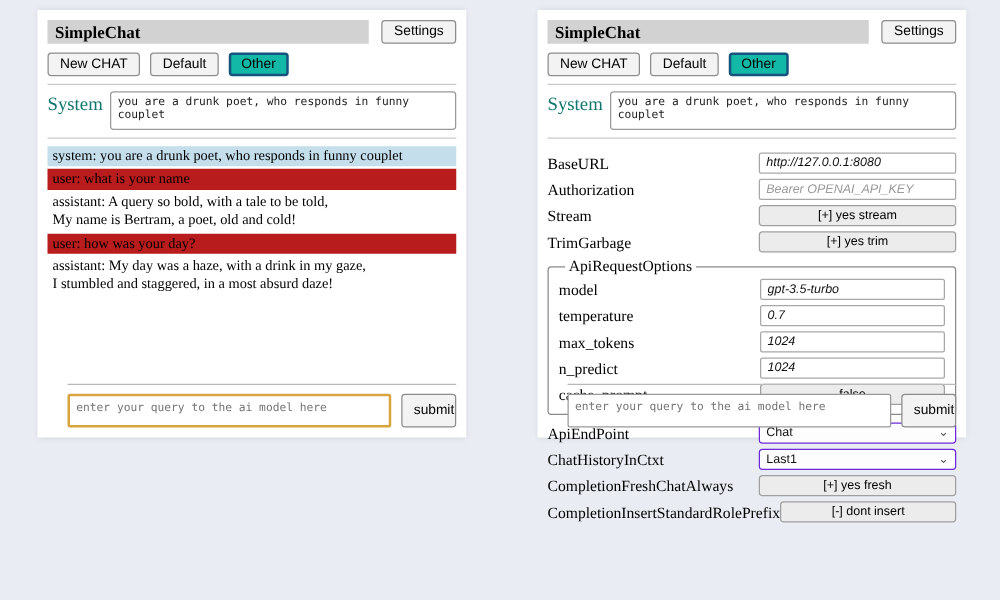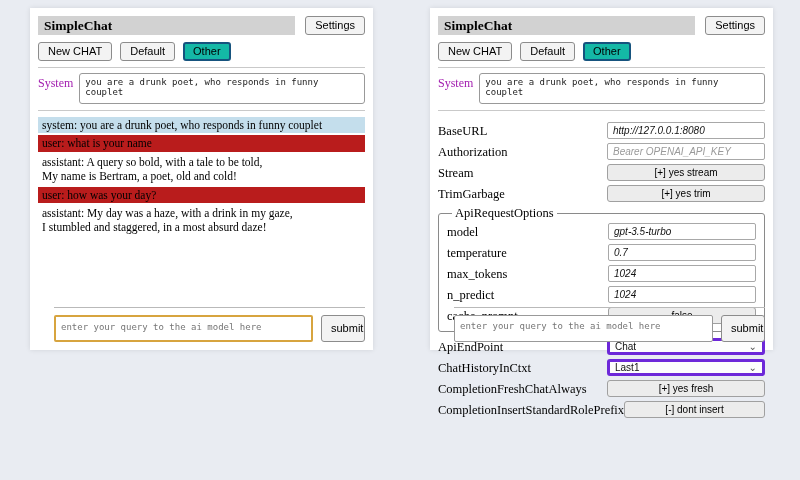--- a/index.html
+++ b/index.html
@@ -31,21 +31,21 @@
   }
   .titlebar .btn { margin-left:10px; }
   .sessions { margin-top:7px; display:flex; gap:8px; }
   .btn.active {
     background:#14b8a6; border:2px solid #16537e; padding:1px 8px;
   }
   hr.sep { border:none; border-top:1px solid #c9c9c9; margin:6px 0 5px; }
 
   
   .sysrow { display:flex; margin:3px 0 2px; }
-  .syslabel { font-size:12px; padding-top:3px; margin-right:6px; color:#a21caf; }
+  .syslabel { font-size:15px; padding-top:3px; margin-right:6px; color:#0f766e; }
   .systa {
     flex:1; height:31px; resize:none;
     border:1px solid #999; border-radius:3px;
     font-family:"DejaVu Sans Mono", monospace; font-size:9px;
     padding:3px 5px; box-sizing:border-box; color:#222;
   }
 
   
   .messages { margin-top:6px; }
   .msg {
@@ -82,21 +82,21 @@
     padding:2px 5px; height:17px; color:#111;font-style:italic;
   }
   input.ctrl::placeholder { color:#9a9a9a; }
   button.ctrl {
     background:#ececec; border:1px solid #a0a0a0; border-radius:3px;
     font-family:"Liberation Sans", sans-serif; font-size:10px;
     height:17px; padding:0; color:#000;
   }
   .sselect {
     width:158px; height:17px; box-sizing:border-box;
-    border:3px solid #6d28d9; border-radius:3px; background:#fdfdfd;
+    border:1px solid #6d28d9; border-radius:3px; background:#fdfdfd;
     display:flex; align-items:center; justify-content:space-between;
     font-family:"Liberation Sans", sans-serif; font-size:10px;
     padding:0 5px; color:#111; cursor:default;
   }
   .chev { color:#555; font-size:10px; line-height:8px; }
 
   fieldset.aro {
     border:1px solid #8a8a8a; border-radius:3px;
     margin:1px 0 6px; padding:2px 8px 3px;
   }

